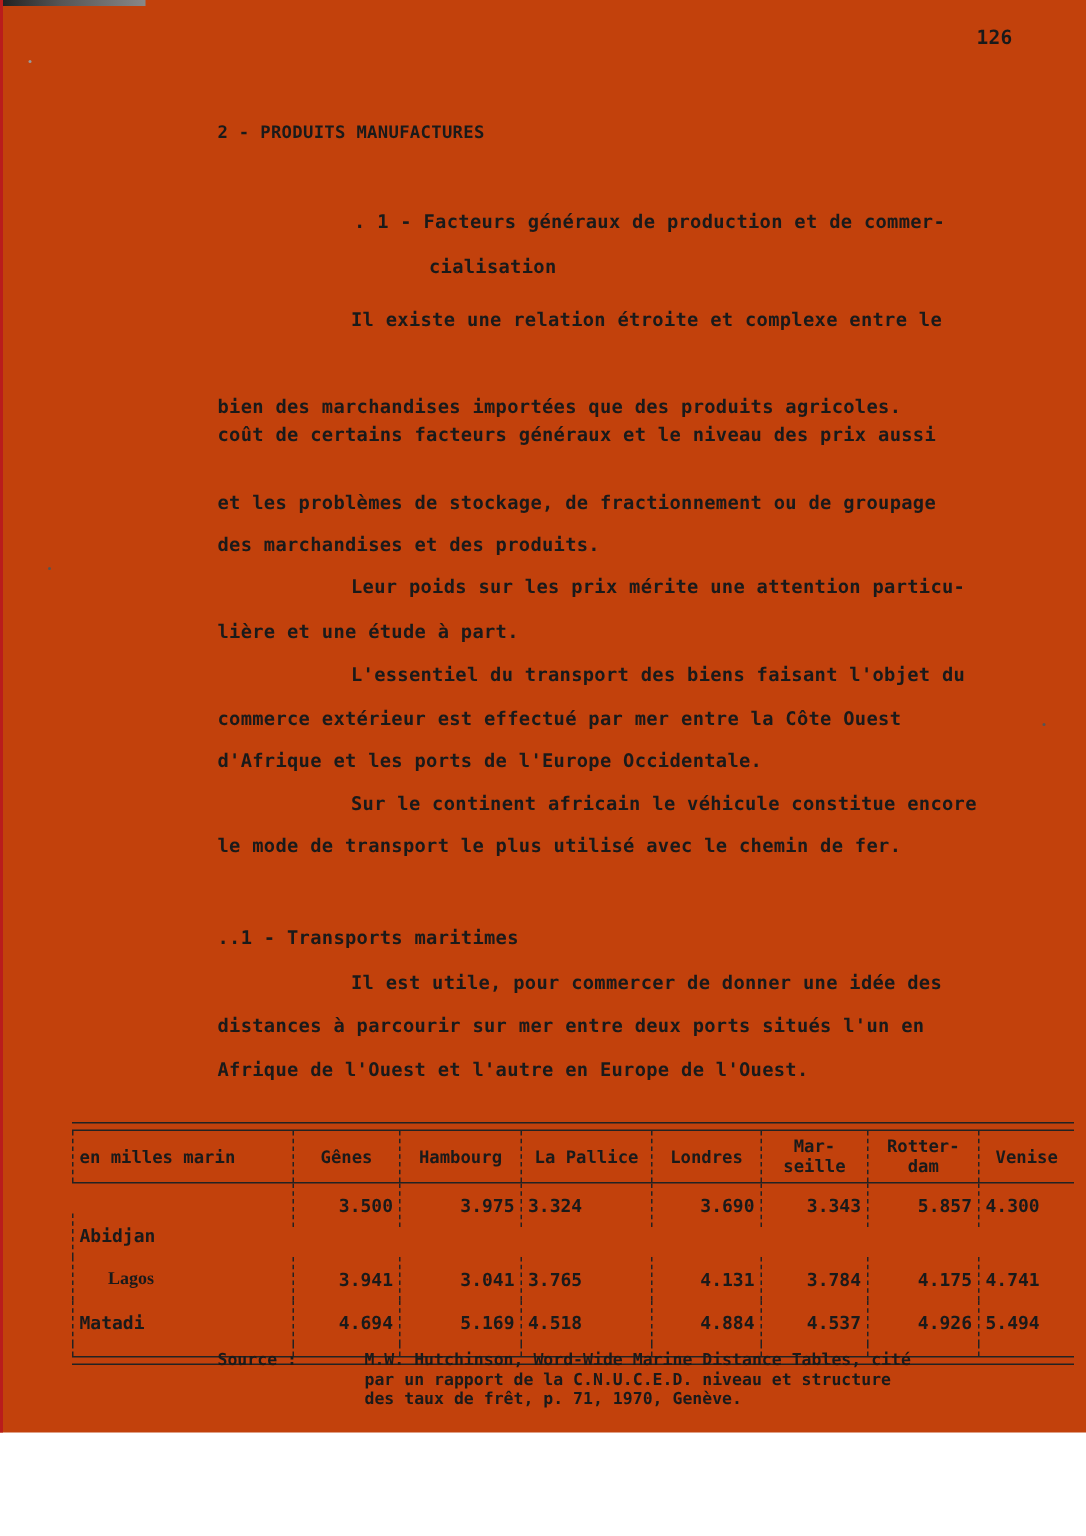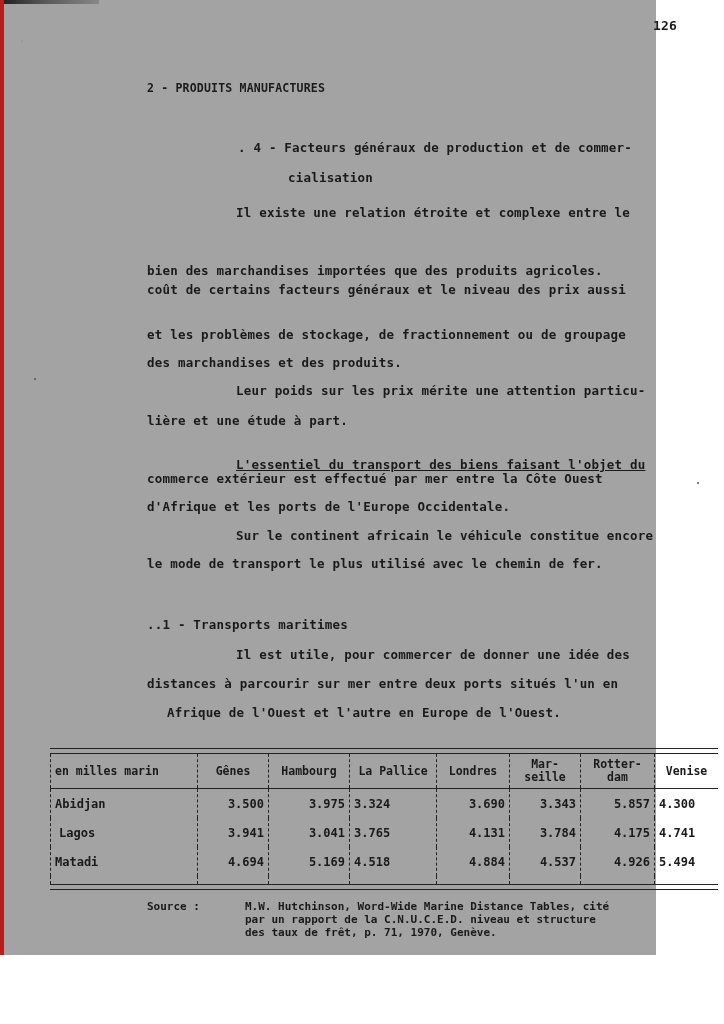--- a/index.html
+++ b/index.html
@@ -12,24 +12,24 @@
       height: 1024px;
       position: relative;
       overflow: hidden;
       font-family: "DejaVu Sans Mono", "Liberation Mono", monospace;
       color: #1a1a1a;
     }
     .page {
       position: absolute;
       left: 0;
       top: 0;
-      width: 656px;
+      width: 724px;
       height: 955px;
-      background: #a3a3a3;
-      border-left: 4px solid #b91c1c;
+      background: #c2410c;
+      border-left: 2px solid #b91c1c;
       box-sizing: border-box;
     }
     .scan-bar {
       position: absolute;
       left: 0;
       top: 0;
       width: 95px;
       height: 4px;
       background: linear-gradient(to right, #222 0%, #555 40%, #888 100%);
     }
@@ -141,73 +141,73 @@
 </head>
 <body>
 
 <div class="page">
   <div class="scan-bar"></div>
 
   <div class="tline page-number">126</div>
 
   <div class="tline section-heading">2 - PRODUITS MANUFACTURES</div>
 
-  <div class="tline subheading" style="left:234px; top:140px;">. 4 - Facteurs généraux de production et de commer-</div>
+  <div class="tline subheading" style="left:234px; top:140px;">. 1 - Facteurs généraux de production et de commer-</div>
   <div class="tline subheading" style="left:284px; top:170px;">cialisation</div>
 
   <div class="tline" style="left:232px; top:205px;">Il existe une relation étroite et complexe entre le</div>
   <div class="tline" style="left:143px; top:234px;margin-top:48px;">coût de certains facteurs généraux et le niveau des prix aussi</div>
   <div class="tline" style="left:143px; top:263px;">bien des marchandises importées que des produits agricoles.</div>
 
   <div class="tline" style="left:143px; top:327px;">et les problèmes de stockage, de fractionnement ou de groupage</div>
   <div class="tline" style="left:143px; top:355px;">des marchandises et des produits.</div>
 
   <div class="tline" style="left:143px; top:413px;">lière et une étude à part.</div>
   <div class="tline" style="left:232px; top:383px;">Leur poids sur les prix mérite une attention particu-</div>
 
-  <div class="tline" style="left:232px; top:457px;text-decoration:underline;">L'essentiel du transport des biens faisant l'objet du</div>
+  <div class="tline" style="left:232px; top:442px;">L'essentiel du transport des biens faisant l'objet du</div>
   <div class="tline" style="left:143px; top:471px;text-align:right;">commerce extérieur est effectué par mer entre la Côte Ouest</div>
   <div class="tline" style="left:232px; top:528px;">Sur le continent africain le véhicule constitue encore</div>
 
   <div class="tline" style="left:143px; top:499px;">d'Afrique et les ports de l'Europe Occidentale.</div>
   <div class="tline" style="left:143px; top:556px;">le mode de transport le plus utilisé avec le chemin de fer.</div>
 
   <div class="tline subheading" style="left:143px; top:617px;">..1 - Transports maritimes</div>
   <div class="tline" style="left:232px; top:647px;">Il est utile, pour commercer de donner une idée des</div>
   <div class="tline" style="left:143px; top:676px;">distances à parcourir sur mer entre deux ports situés l'un en</div>
-  <div class="tline" style="left:143px; top:705px;margin-left:20px;">Afrique de l'Ouest et l'autre en Europe de l'Ouest.</div>
+  <div class="tline" style="left:143px; top:705px;">Afrique de l'Ouest et l'autre en Europe de l'Ouest.</div>
 
   <div class="dist-table">
     <div class="rule-double"></div>
     <div class="row head">
       <div class="cell c0">en milles marin</div>
       <div class="cell c1 center">Gênes</div>
       <div class="cell c2 center">Hambourg</div>
       <div class="cell c3 center">La Pallice</div>
       <div class="cell c4 center">Londres</div>
       <div class="cell c5 center">Mar-
 seille</div>
       <div class="cell c6 center">Rotter-
 dam</div>
       <div class="cell c7 center last">Venise</div>
     </div>
     <div class="rule-single"></div>
 
     <div class="row body">
-      <div class="cell c0" style="">Abidjan</div>
+      <div class="cell c0" style="margin-top:20px;">Abidjan</div>
       <div class="cell c1 right">3.500</div>
       <div class="cell c2 right">3.975</div>
       <div class="cell c3">3.324</div>
       <div class="cell c4 right">3.690</div>
       <div class="cell c5 right">3.343</div>
       <div class="cell c6 right">5.857</div>
       <div class="cell c7 last">4.300</div>
     </div>
     <div class="row body">
-      <div class="cell c0" style="padding-left:8px;">Lagos</div>
+      <div class="cell c0" style="padding-left:23px;font-family:Liberation Serif, serif;">Lagos</div>
       <div class="cell c1 right">3.941</div>
       <div class="cell c2 right">3.041</div>
       <div class="cell c3">3.765</div>
       <div class="cell c4 right">4.131</div>
       <div class="cell c5 right">3.784</div>
       <div class="cell c6 right">4.175</div>
       <div class="cell c7 last">4.741</div>
     </div>
     <div class="row body">
       <div class="cell c0" style="">Matadi</div>

